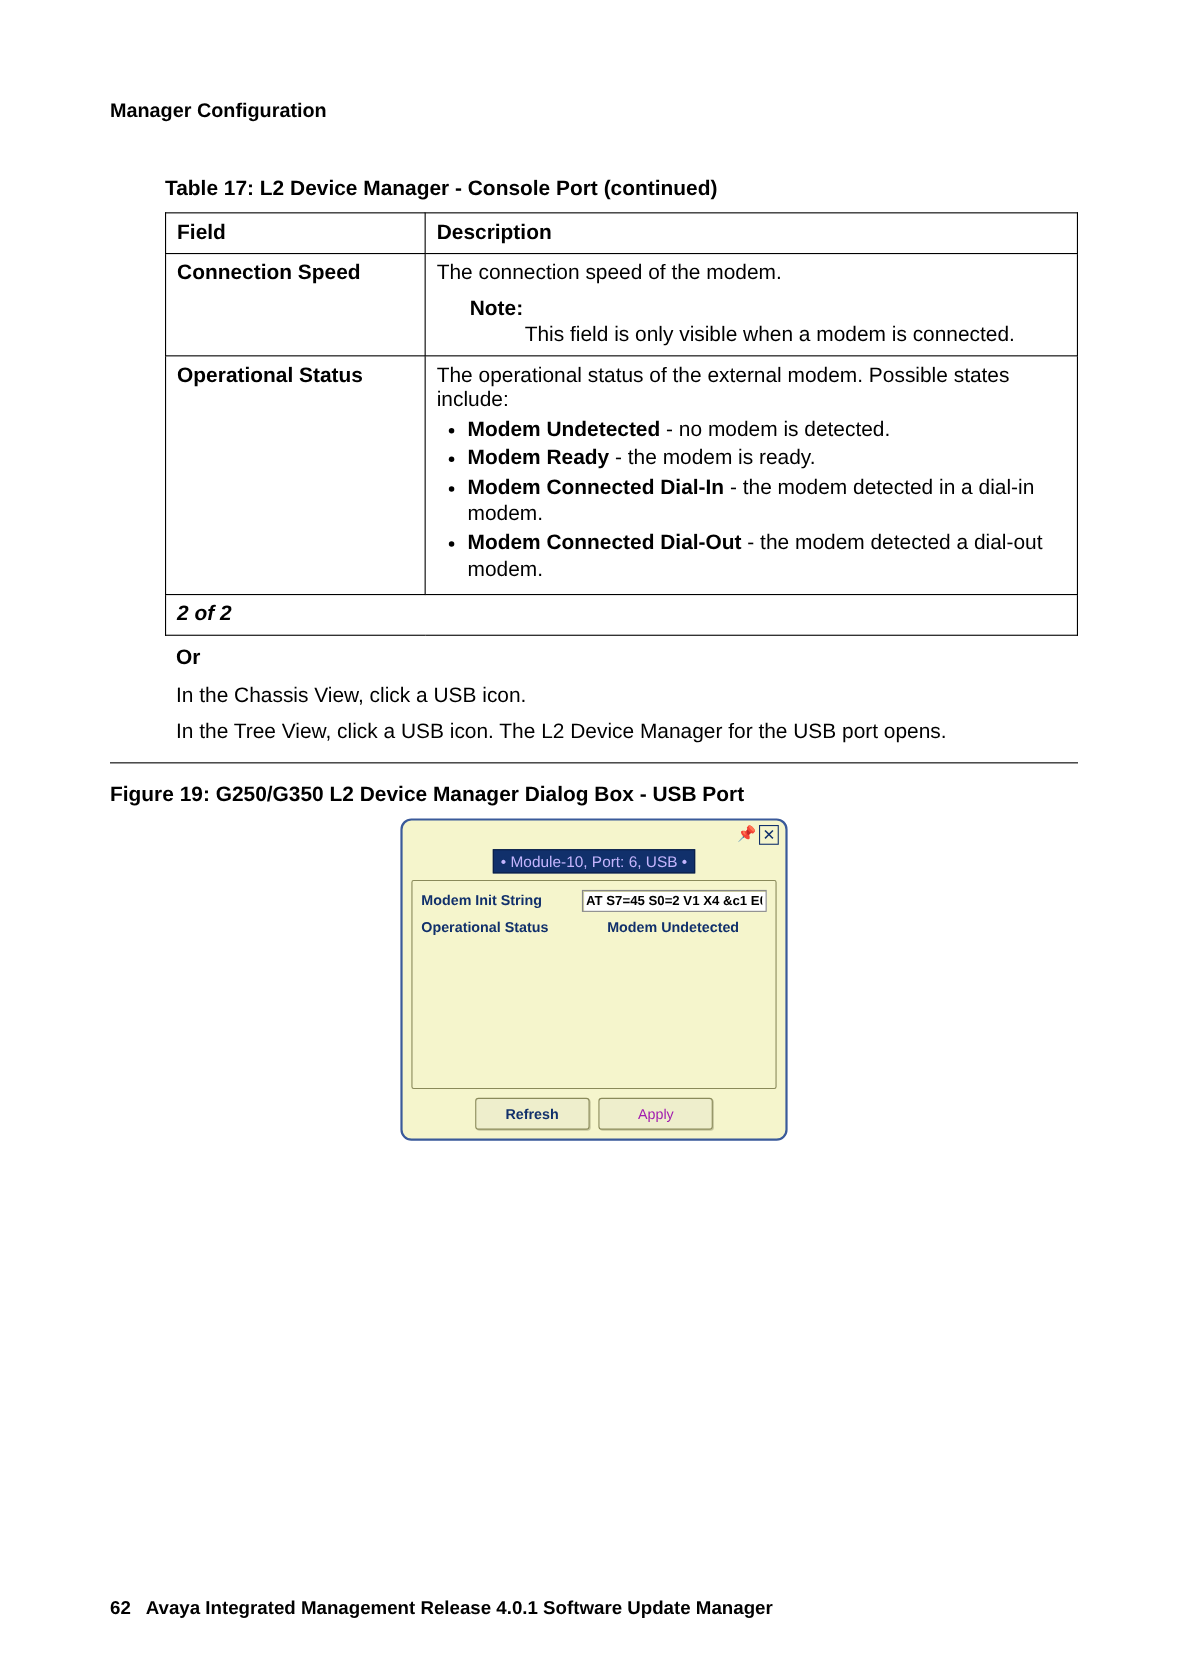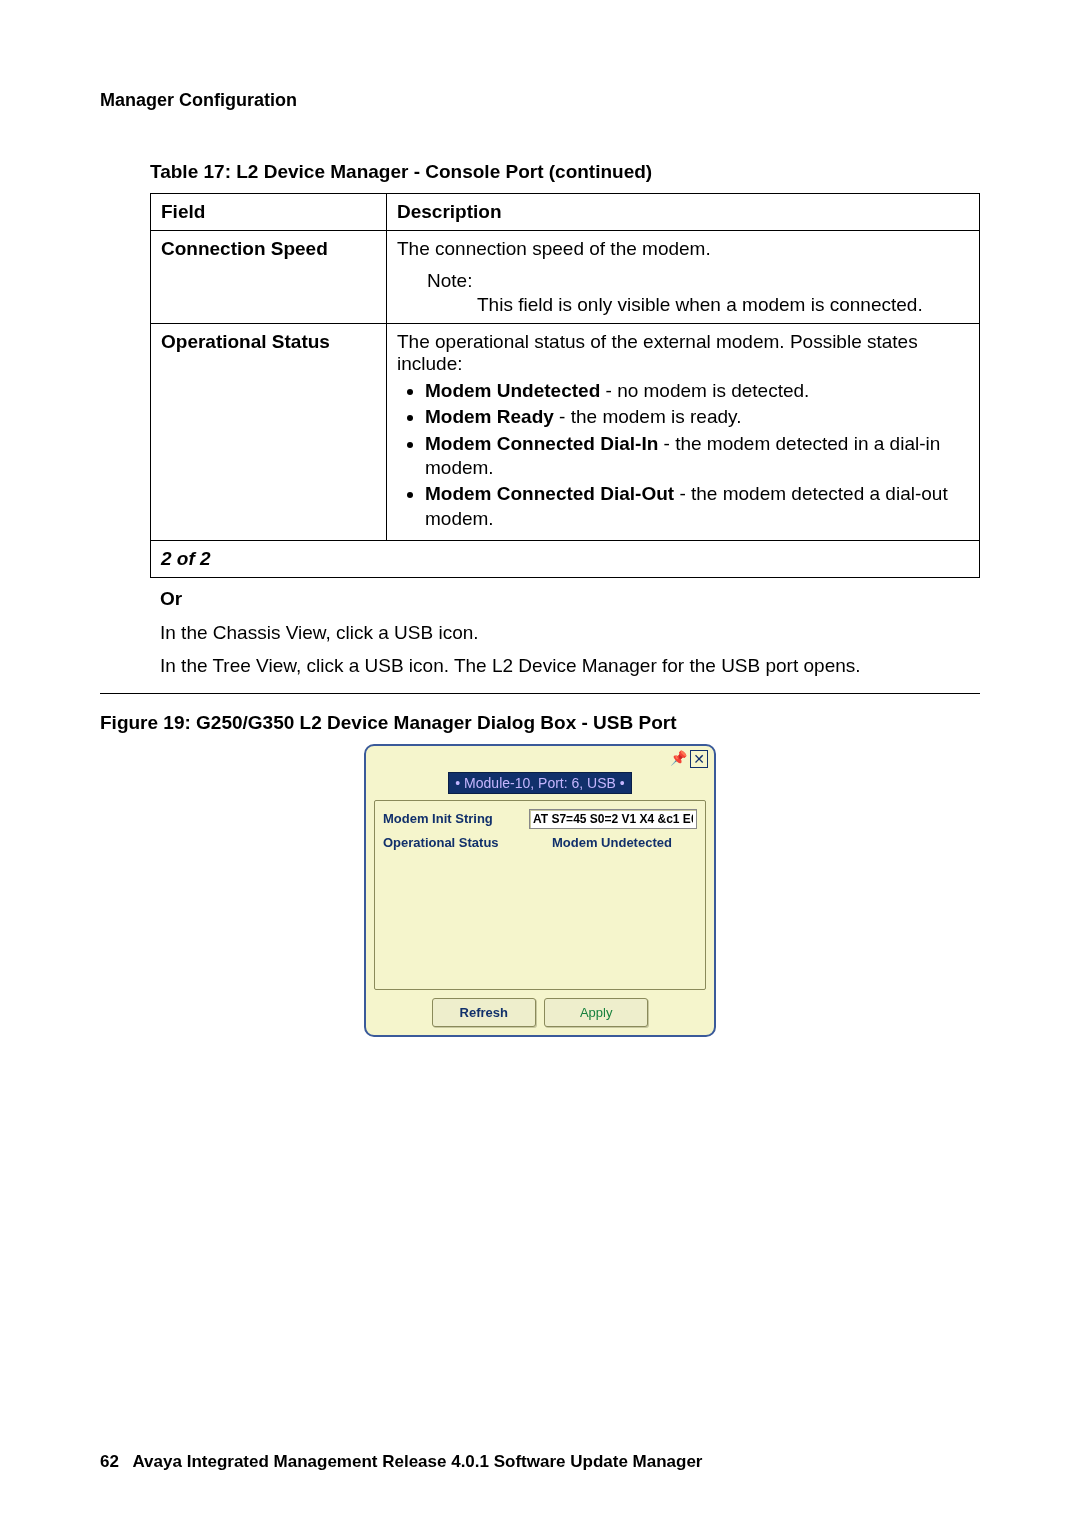--- a/index.html
+++ b/index.html
@@ -45,21 +45,21 @@
   }
   .col-field {
     width: 215px;
     font-weight: bold;
   }
   .note-block {
     margin-top: 10px;
     margin-left: 30px;
   }
   .note-label {
-    font-weight: normal;
+    font-weight: bold;
   }
   .note-body {
     margin-left: 50px;
     margin-top: 2px;
   }
   ul.bullets {
     margin: 4px 0 0 0;
     padding-left: 28px;
   }
   ul.bullets li {
@@ -196,21 +196,21 @@
     border: 1px solid #8a8a5a;
     border-radius: 3px;
     margin: 0 2px;
     box-shadow: 1px 1px 0 #c8c8a0;
   }
   .dlg-btn.primary {
     color: #11306b;
     font-weight: bold;
   }
   .dlg-btn.disabled {
-    color: #15803d;
+    color: #a21caf;
   }
   .footer {
     position: absolute;
     bottom: 55px;
     left: 100px;
     font-size: 17px;
     font-weight: bold;
   }
 </style>
 </head>

